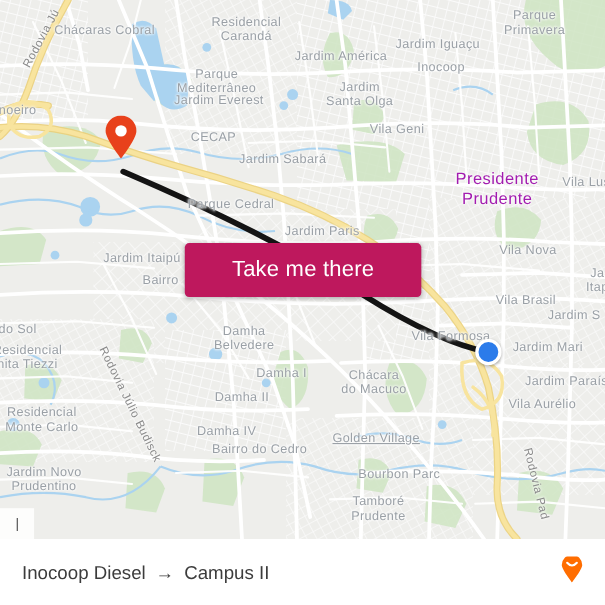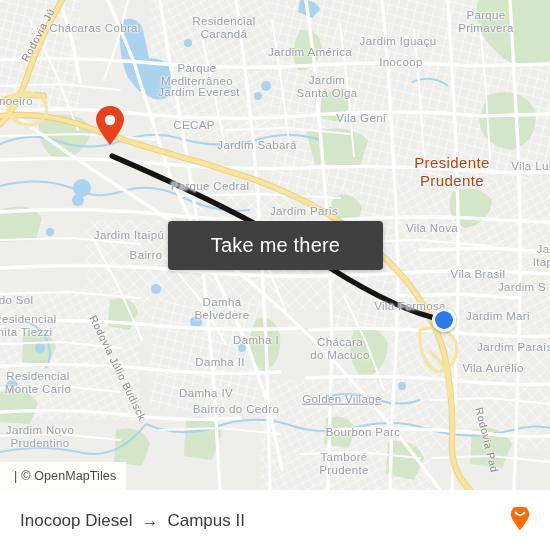--- a/index.html
+++ b/index.html
@@ -18,39 +18,39 @@
   #map svg.layer { position:absolute; left:0; top:0; width:550px; height:490px; }
 
   
   .lbl {
     position:absolute; white-space:pre; color:#9AA0A6;
     font-family:"Liberation Sans", sans-serif;
     font-size:11.5px; letter-spacing:.35px; line-height:12.5px;
     text-align:center; transform:translate(-50%,-50%);
     pointer-events:none; text-shadow:0 0 3px #fff, 0 0 3px #fff, 0 0 2px #fff;
   }
-  .lbl.city { font-size:15px; color:#c2410c; letter-spacing:.4px; line-height:18px; }
+  .lbl.city { font-size:15px; color:#a21caf; letter-spacing:.4px; line-height:18px; }
   .lbl.road {
     color:#8A8A8A; font-size:10.5px; letter-spacing:.6px;
     text-shadow:0 0 3px #fff,0 0 3px #fff;
   }
 
   
   #origin-pin { position:absolute; left:110px; top:150px; transform:translate(-50%,-100%); }
   #dest-dot {
     position:absolute; left:444px; top:320px; width:24px; height:24px;
     transform:translate(-50%,-50%); border-radius:50%;
     background:#2B7BEA; border:3px solid #fff;
     box-shadow:0 1px 3px rgba(0,0,0,.35);
   }
 
   
   #take-me-there {
     position:absolute; left:168px; top:221px; width:215px; height:49px;
-    background:#404040; color:#fff; border:none; border-radius:4px;
+    background:#be185d; color:#fff; border:none; border-radius:4px;
     font-family:"Liberation Sans", sans-serif; font-size:20px; letter-spacing:.2px;
     cursor:pointer; box-shadow:0 1px 4px rgba(0,0,0,.25);
     display:flex; align-items:center; justify-content:center;
   }
 
   
   #attribution {
     position:absolute; left:0; top:462px; width:auto; height:28px;
     display:flex; align-items:center; padding:0 10px;
     background:rgba(255,255,255,.86);
@@ -254,22 +254,22 @@
 Mediterrâneo</div>
         <div class="lbl" style="left: 327px; top: 86px;">Jardim
 Santa Olga</div>
         <div class="lbl" style="left: 199px; top: 92px;">Jardim Everest</div>
         <div class="lbl" style="left: 16px; top: 101px;">noeiro</div>
         <div class="lbl" style="left: 361px; top: 118px;">Vila Geni</div>
         <div class="lbl" style="left: 194px; top: 125px;">CECAP</div>
         <div class="lbl" style="left: 244px; top: 145px; margin-left: 13px;">Jardim Sabará</div>
         <div class="lbl" style="left: 533px; top: 166px;">Vila Lus</div>
         <div class="lbl" style="left: 210px; top: 186px;">Parque Cedral</div>
-        <div class="lbl" style="left: 304px; top: 211px;">Jardim Paris</div>
-        <div class="lbl" style="left: 432px; top: 228px;">Vila Nova</div>
+        <div class="lbl" style="left: 293px; top: 211px;">Jardim Paris</div>
+        <div class="lbl" style="left: 480px; top: 228px;">Vila Nova</div>
         <div class="lbl" style="left: 129px; top: 235px;">Jardim Itaipú</div>
         <div class="lbl" style="left: 543px; top: 255px;">Ja
 Itap</div>
         <div class="lbl" style="left: 478px; top: 274px;">Vila Brasil</div>
         <div class="lbl" style="left: 146px; top: 255px;">Bairro</div>
         <div class="lbl" style="left: 522px; top: 287px;">Jardim S</div>
         <div class="lbl" style="left: 222px; top: 308px;">Damha
 Belvedere</div>
         <div class="lbl" style="left: 410px; top: 306px; text-align: center;">Vila Formosa</div>
         <div class="lbl" style="left: 498px; top: 316px;">Jardim Mari</div>
@@ -302,21 +302,20 @@
         <circle cx="15" cy="14" r="5.2" fill="#ffffff"></circle>
       </svg>
     </div>
 
     <div id="dest-dot"></div>
 
     <button id="take-me-there">Take me there</button>
 
     <div id="attribution">
       <span class="sep">|</span>
-      <span>© OpenMapTiles</span>
     </div>
   </div>
 
   <div id="footer">
     <div id="route-summary">
       <span>Inocoop Diesel</span>
       <span class="arrow">→</span>
       <span>Campus II</span>
     </div>
     <div id="moovit-logo">

